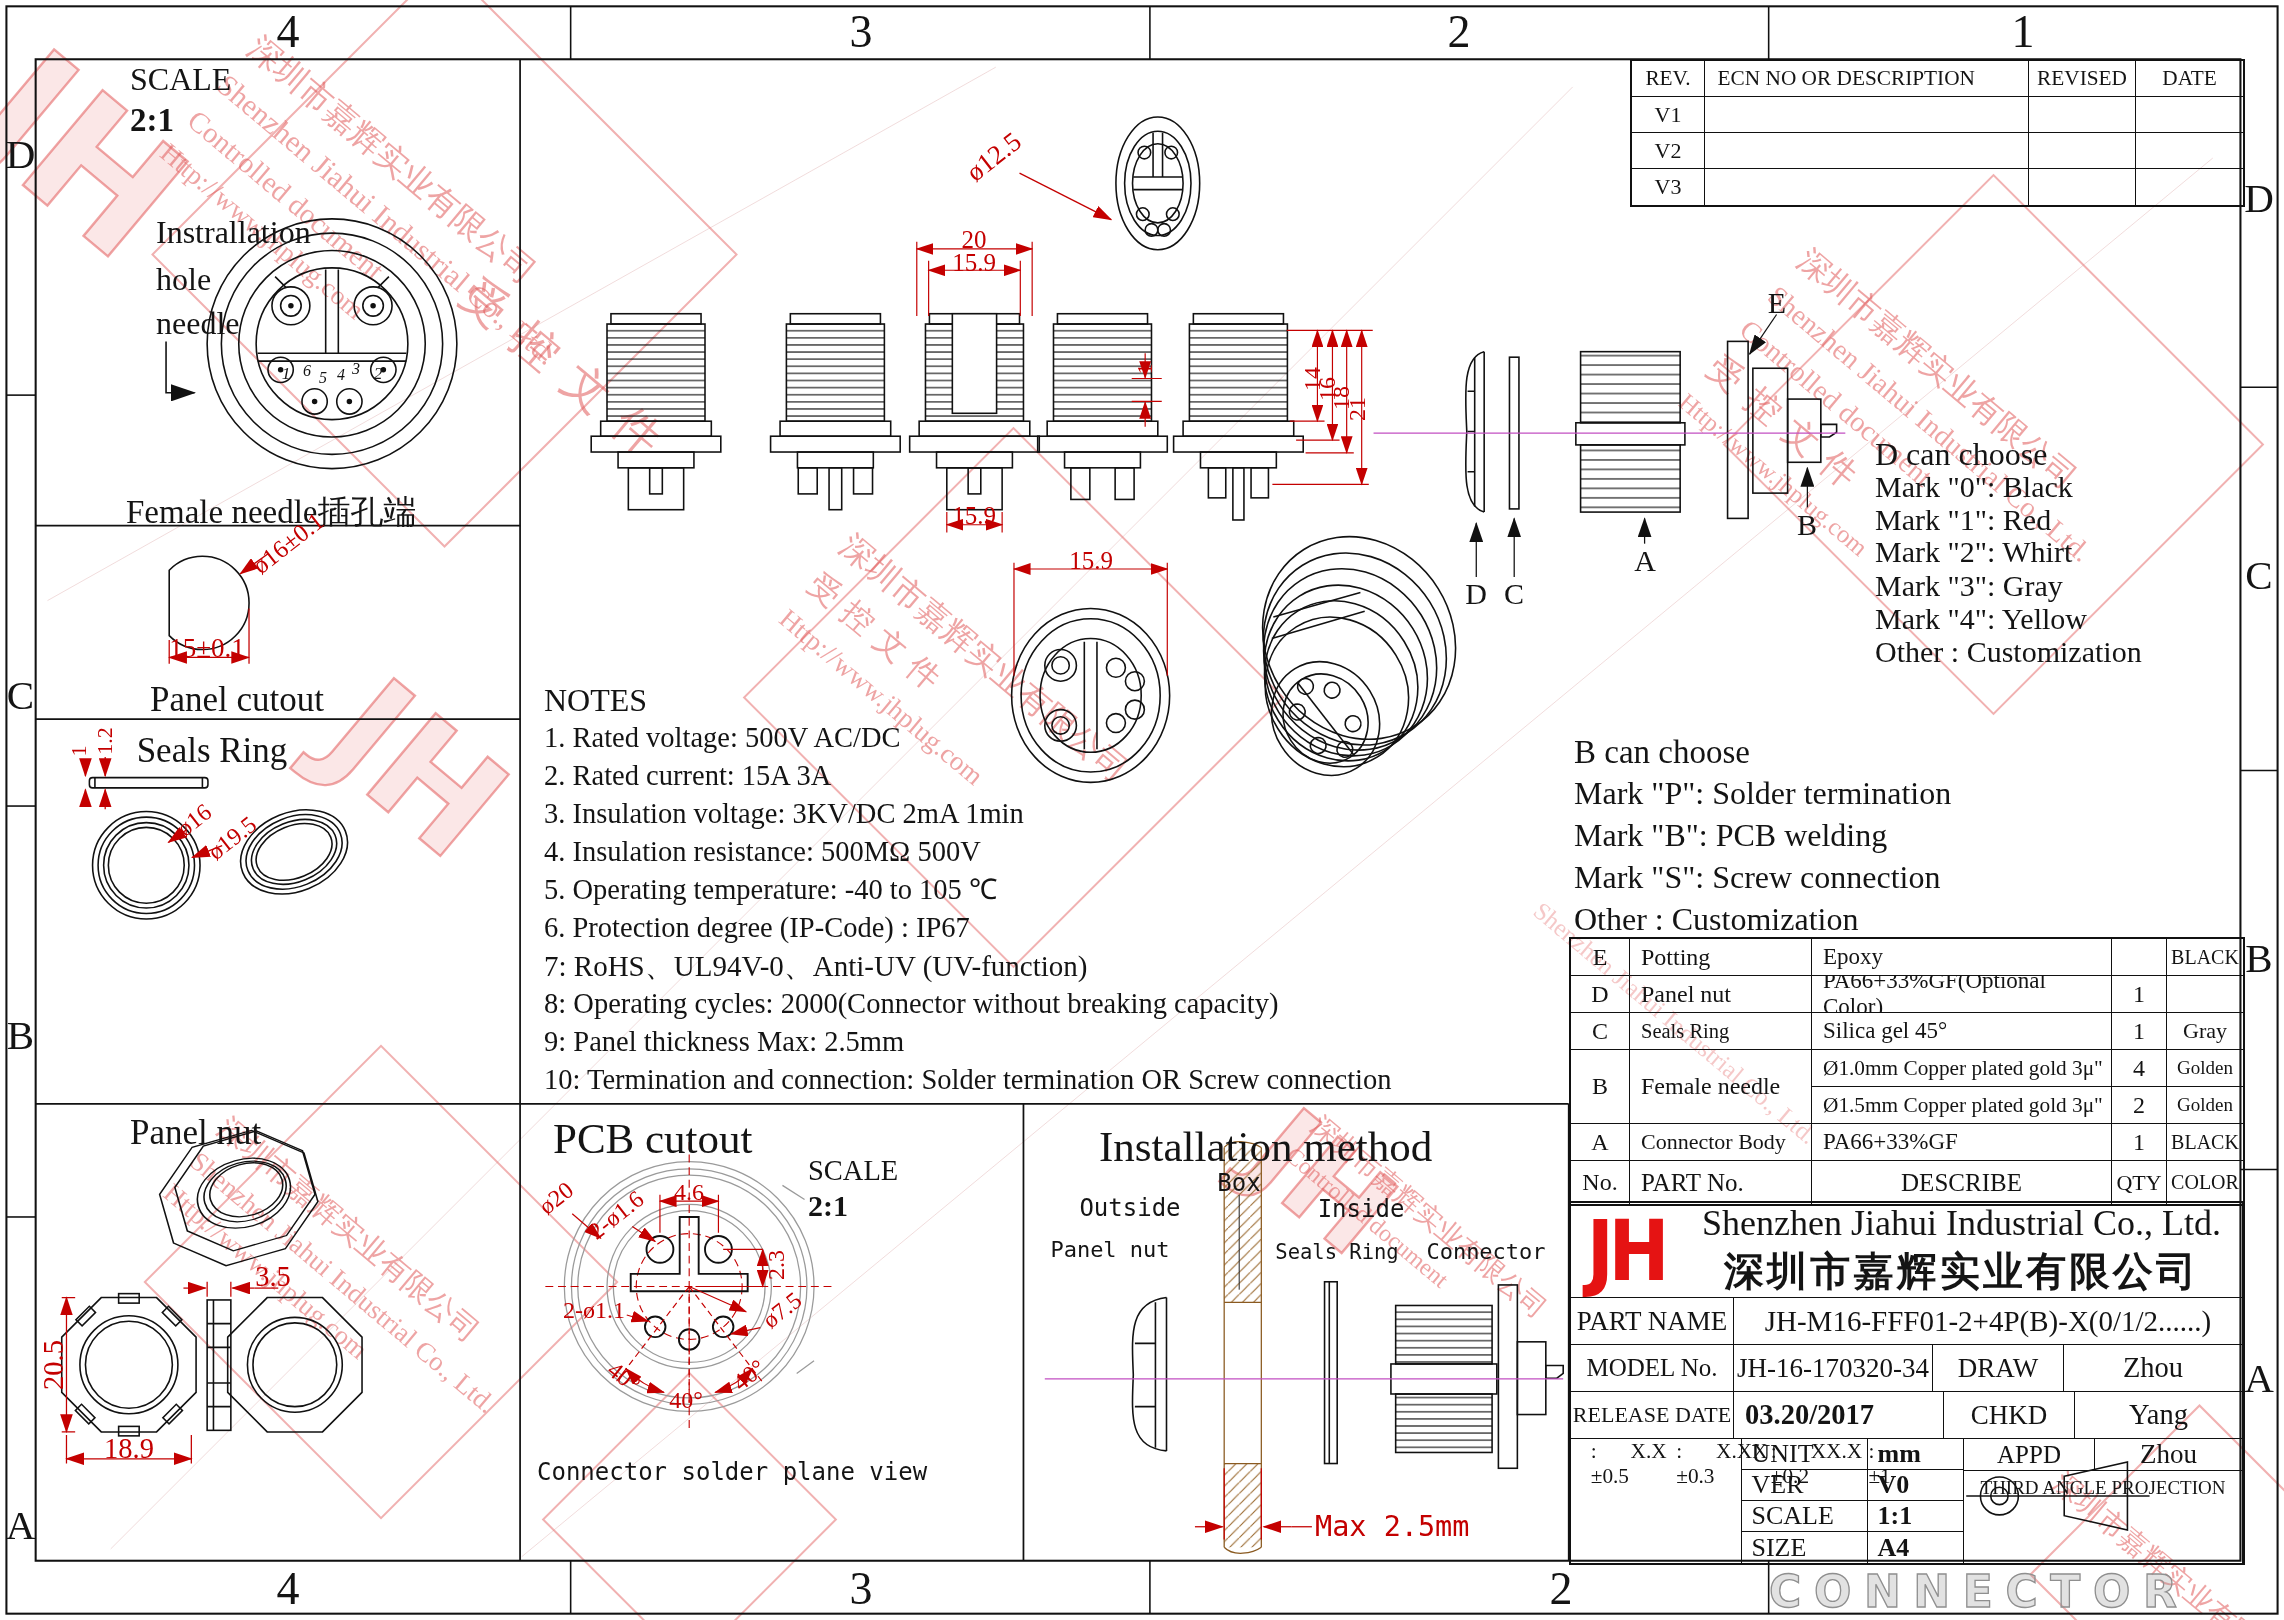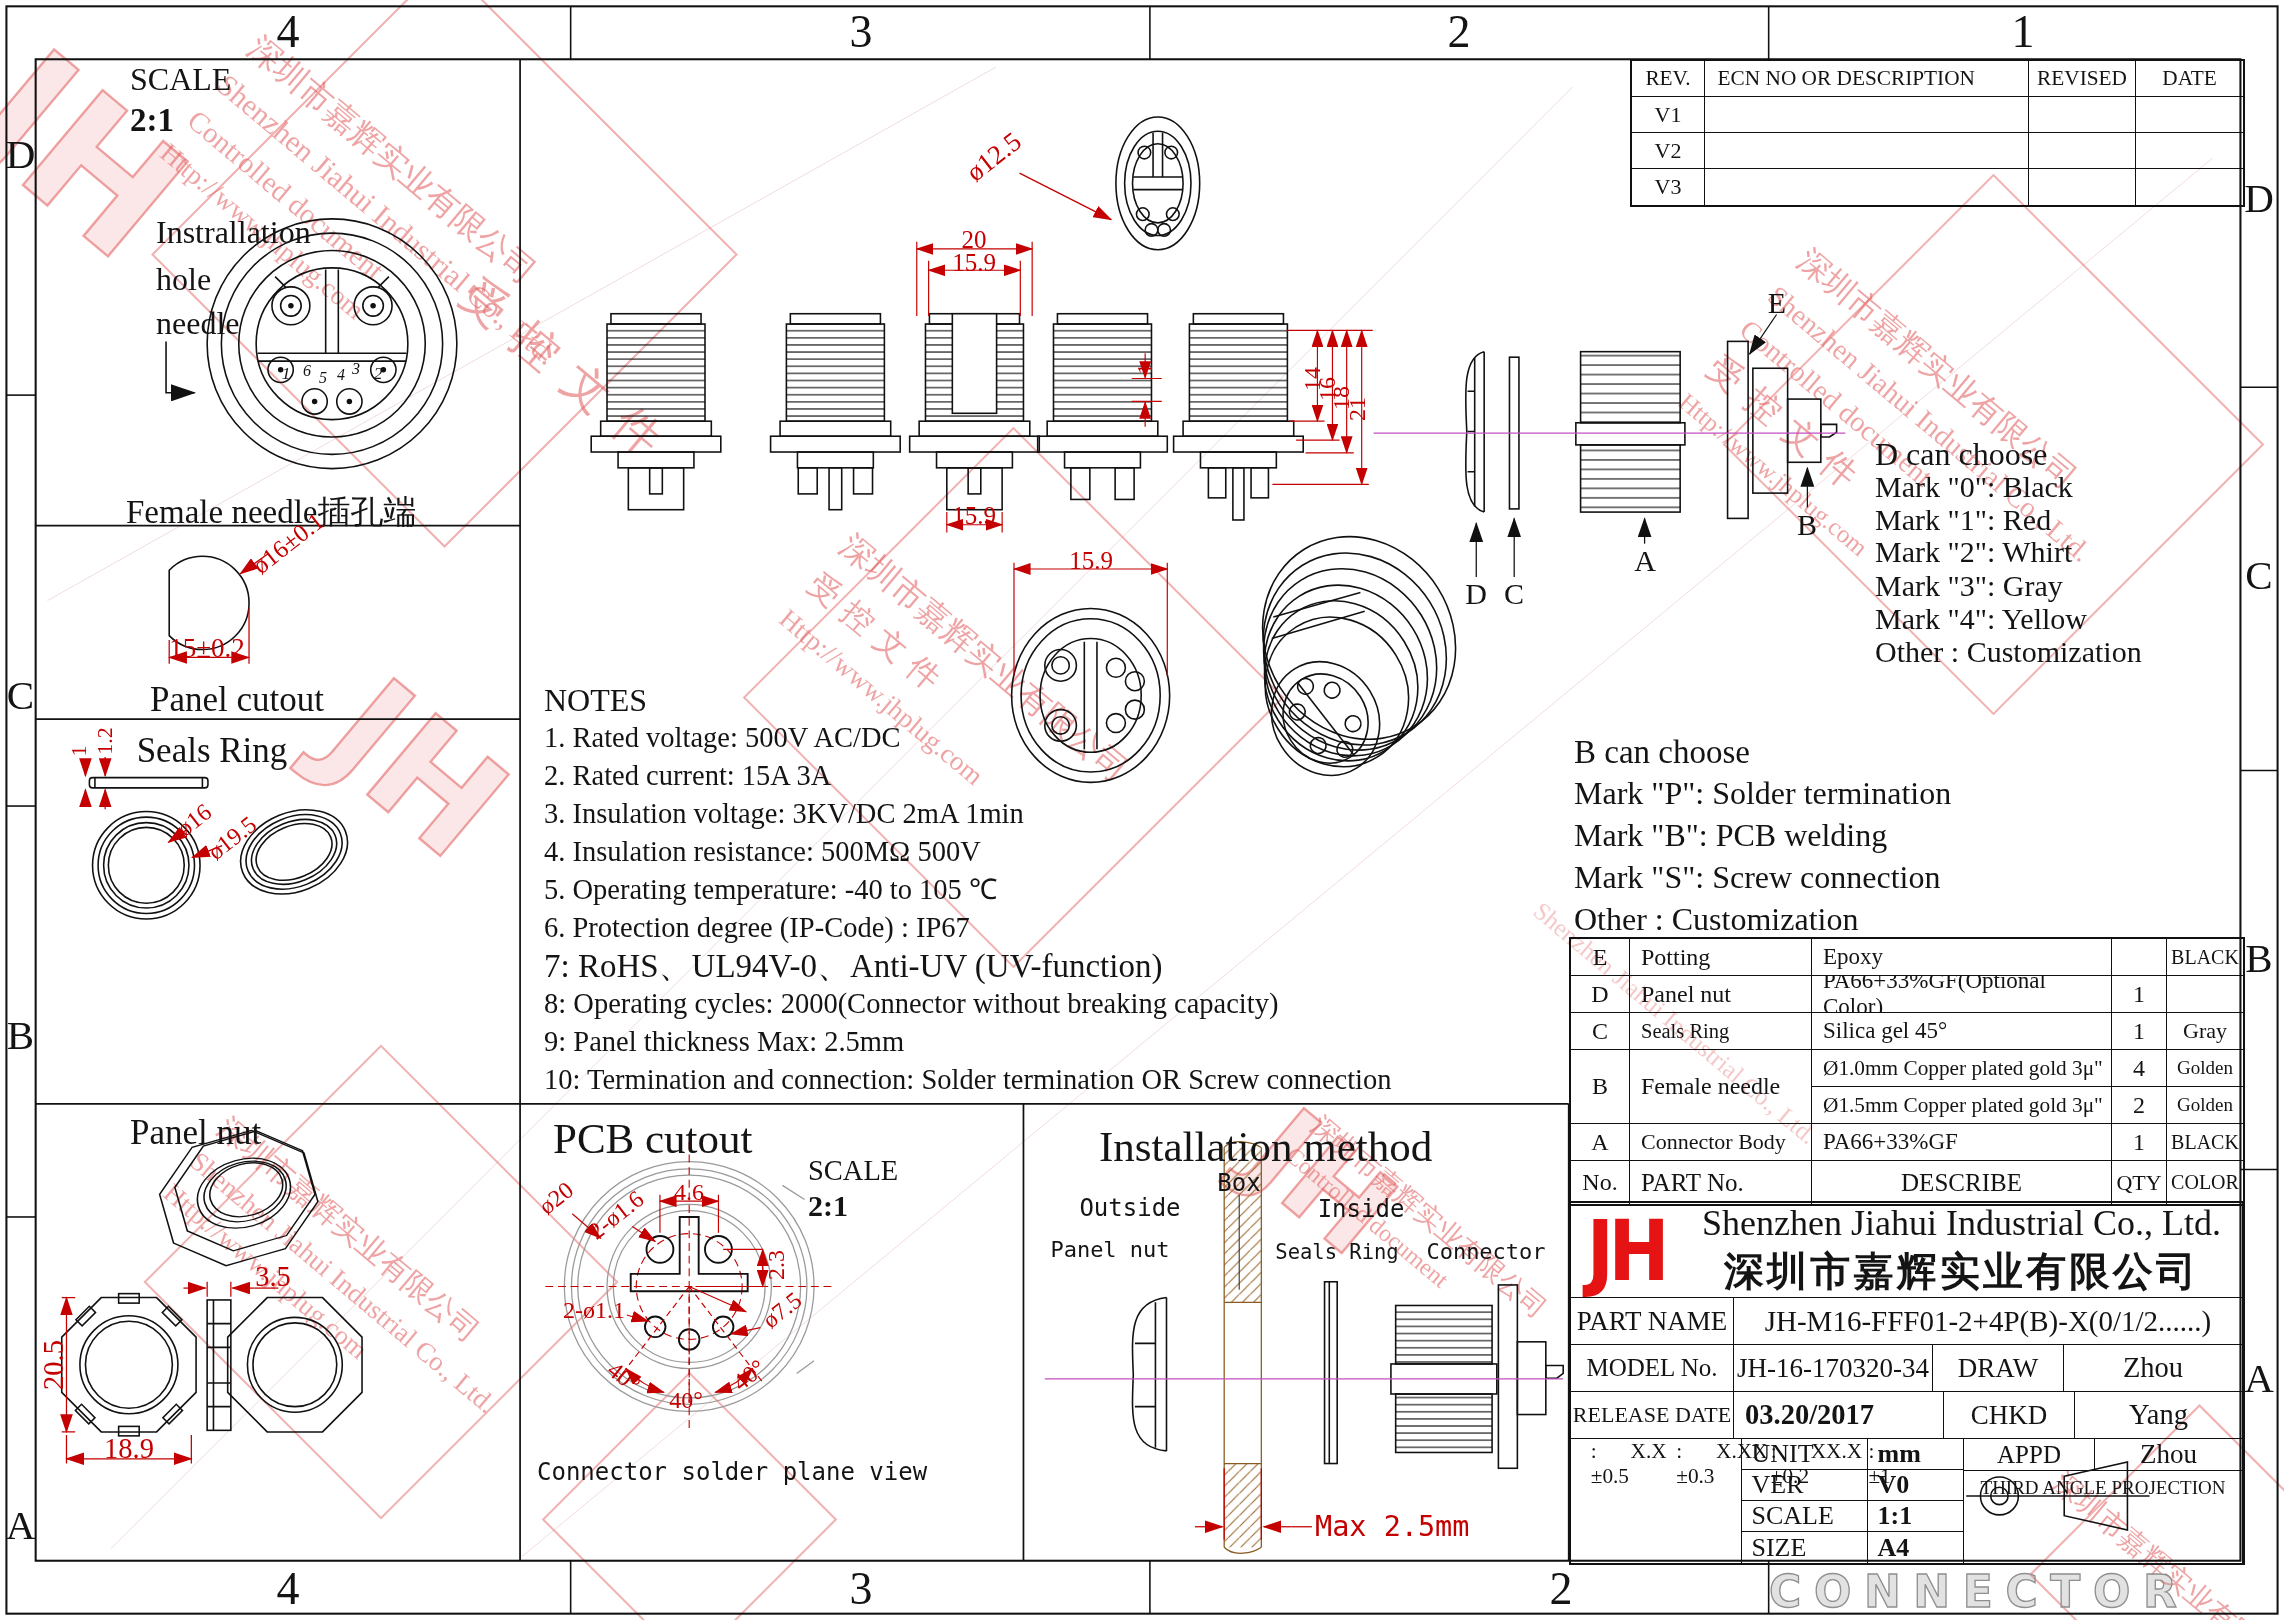--- a/index.html
+++ b/index.html
@@ -488,21 +488,21 @@
   <div class="t tl" style="left:126px;top:512px;font-size:33px;">Female needle插孔端</div>
 
   <div class="t c it" style="left:286px;top:374px;font-size:17.4px;">1</div>
   <div class="t c it" style="left:378px;top:374px;font-size:17.4px;">2</div>
   <div class="t c it" style="left:307px;top:371px;font-size:16px;">6</div>
   <div class="t c it" style="left:323px;top:378px;font-size:16px;">5</div>
   <div class="t c it" style="left:341px;top:375px;font-size:16px;">4</div>
   <div class="t c it" style="left:356px;top:369px;font-size:16px;">3</div>
 
   <div class="t r38 red" style="left:288px;top:543px;font-size:25px;">ø16±0.1</div>
-  <div class="t c red" style="left:207px;top:648px;font-size:27px;">15±0.2</div>
+  <div class="t c red" style="left:207px;top:648px;font-size:27px;">15±0.1</div>
   <div class="t tl" style="left:150px;top:699px;font-size:35px;">Panel cutout</div>
 
   <div class="t c" style="left:212px;top:750px;font-size:35px;">Seals Ring</div>
   <div class="t r90 red" style="left:79px;top:751px;font-size:22px;">1</div>
   <div class="t r90 red" style="left:105px;top:741px;font-size:22px;">1.2</div>
   <div class="t r38 red" style="left:194px;top:820px;font-size:24px;">ø16</div>
   <div class="t r38 red" style="left:232px;top:838px;font-size:24px;">ø19.5</div>
 
   <div class="t tl" style="left:130px;top:1132px;font-size:35px;">Panel nut</div>
   <div class="t c red" style="left:273px;top:1277px;font-size:28.5px;">3.5</div>
@@ -549,21 +549,21 @@
   <div class="t c" style="left:1807px;top:525px;font-size:30px;">B</div>
   <div class="t c" style="left:1777px;top:303px;font-size:30px;">E</div>
 
   <div class="t tl" style="left:544px;top:700px;font-size:32px;">NOTES</div>
   <div class="t tl" style="left:544px;top:738px;font-size:28.5px;">1. Rated voltage: 500V AC/DC</div>
   <div class="t tl" style="left:544px;top:776px;font-size:28.5px;">2. Rated current: 15A  3A</div>
   <div class="t tl" style="left:544px;top:814px;font-size:28.5px;">3. Insulation voltage: 3KV/DC 2mA 1min</div>
   <div class="t tl" style="left:544px;top:852px;font-size:28.5px;">4. Insulation resistance: 500MΩ 500V</div>
   <div class="t tl" style="left:544px;top:890px;font-size:28.5px;">5. Operating temperature: -40 to 105 ℃</div>
   <div class="t tl" style="left:544px;top:928px;font-size:28.5px;">6. Protection degree (IP-Code) : IP67</div>
-  <div class="t tl" style="left:544px;top:966px;font-size:33px;font-family:Liberation Serif, serif;">7: RoHS、UL94V-0、Anti-UV (UV-function)</div>
+  <div class="t tl" style="left:544px;top:966px;font-size:29px;font-family:Liberation Serif, serif;">7: RoHS、UL94V-0、Anti-UV (UV-function)</div>
   <div class="t tl" style="left:544px;top:1004px;font-size:28.5px;">8: Operating cycles: 2000(Connector without breaking capacity)</div>
   <div class="t tl" style="left:544px;top:1042px;font-size:28.5px;">9: Panel thickness Max: 2.5mm</div>
   <div class="t tl" style="left:544px;top:1080px;font-size:28.5px;">10: Termination and connection: Solder termination OR Screw connection</div>
 
   <div class="t tl" style="left:1875px;top:454px;font-size:32px;">D can choose</div>
   <div class="t tl" style="left:1875px;top:487px;font-size:30px;">Mark "0": Black</div>
   <div class="t tl" style="left:1875px;top:520px;font-size:30px;">Mark "1": Red</div>
   <div class="t tl" style="left:1875px;top:552px;font-size:30px;">Mark "2": Whirt</div>
   <div class="t tl" style="left:1875px;top:586px;font-size:30px;">Mark "3": Gray</div>
   <div class="t tl" style="left:1875px;top:619px;font-size:30px;">Mark "4": Yellow</div>

